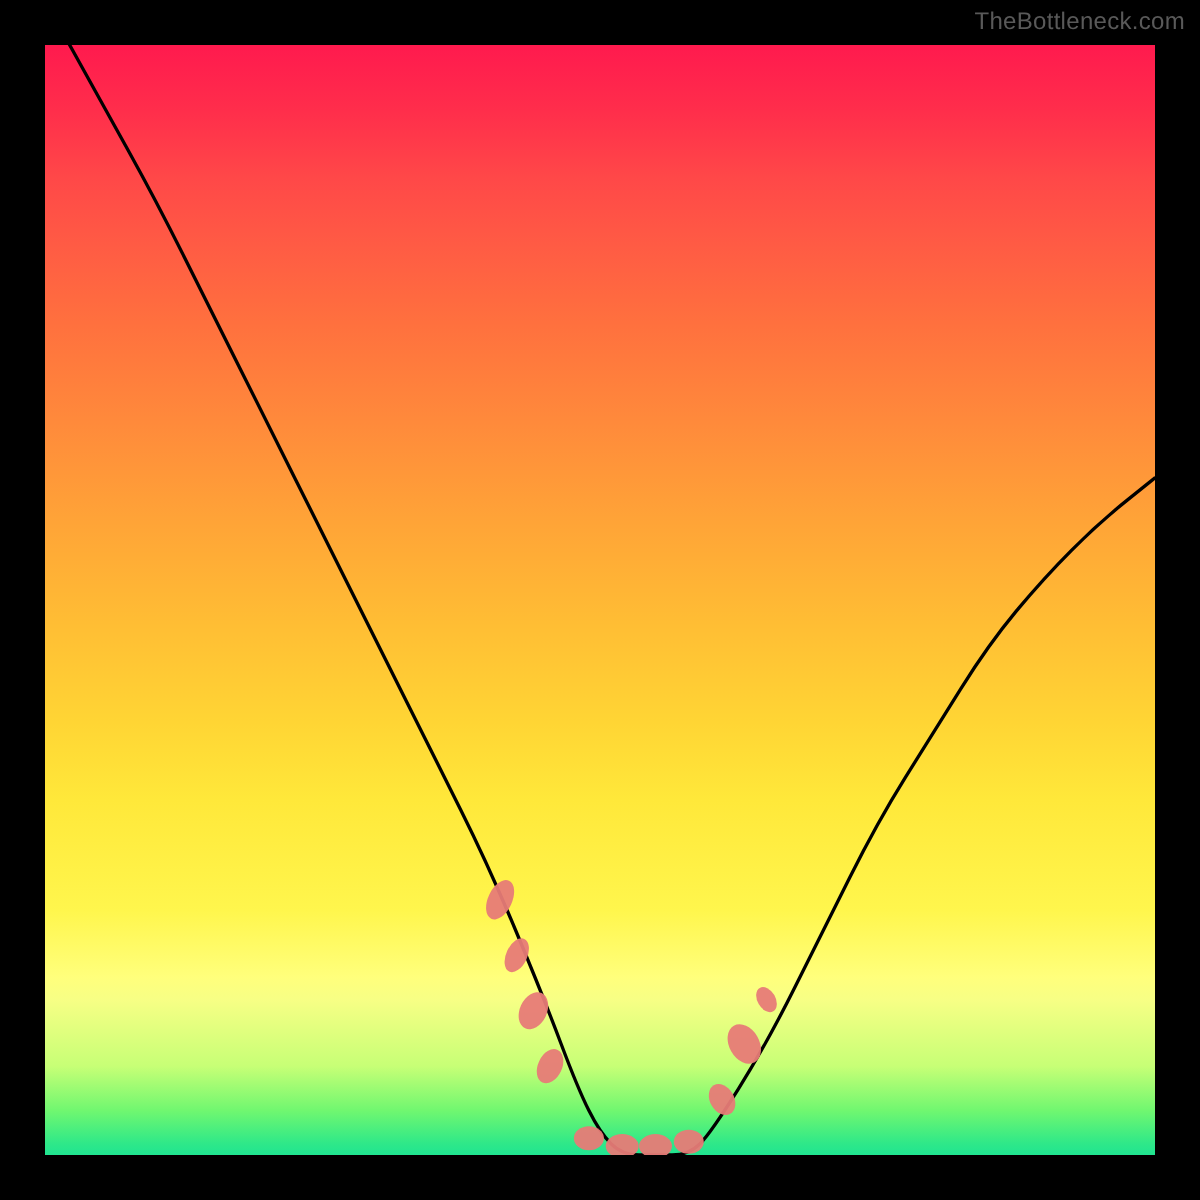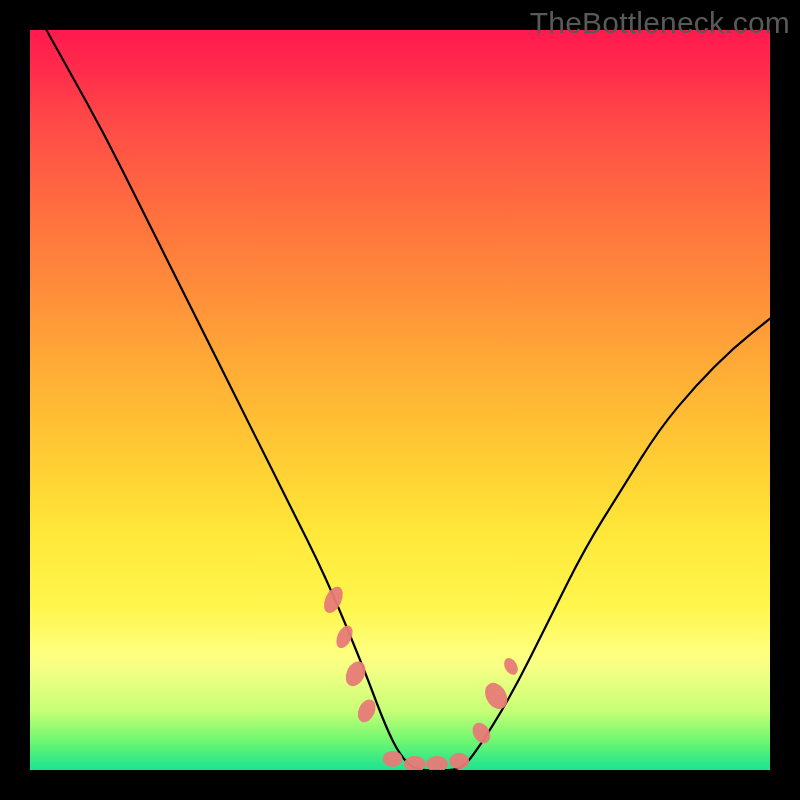--- a/index.html
+++ b/index.html
@@ -59,21 +59,21 @@
     left: 0;
     top: 0;
     width: 740px;
     height: 740px;
   }
   .watermark {
     position: absolute;
     top: 6px;
     right: 10px;
     color: #595959;
-    font-size: 30px;
+    font-size: 16px;
     letter-spacing: 0.2px;
     font-weight: 400;
   }
 </style>
 </head>
 <body>
 
 <div class="frame">
 
   <div class="plot">

